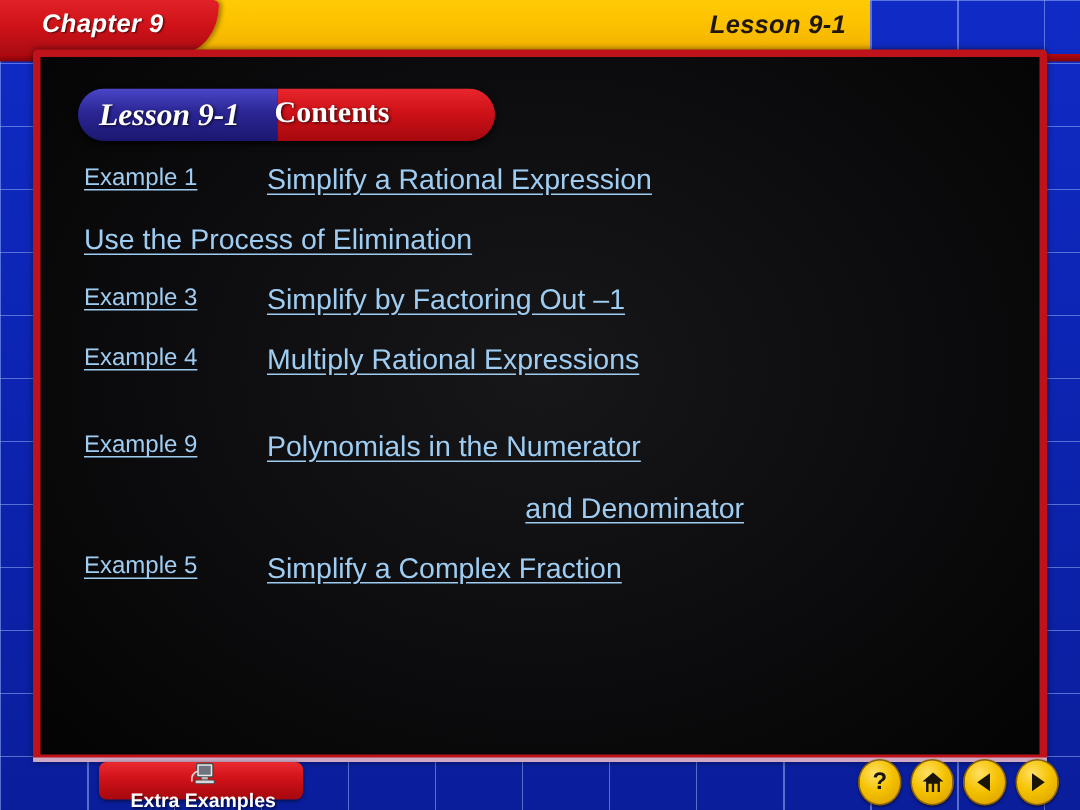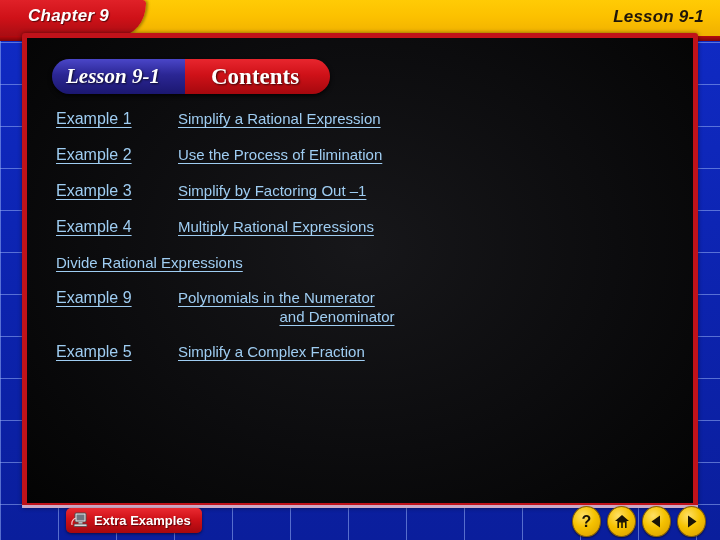--- a/index.html
+++ b/index.html
@@ -11,21 +11,21 @@
   #slide{
     position:relative;width:720px;height:540px;overflow:hidden;
     background:
       repeating-linear-gradient(to right, rgba(150,175,245,.55) 0 1px, transparent 1px 58px),
       repeating-linear-gradient(to bottom, rgba(150,175,245,.55) 0 1px, transparent 1px 42px),
       linear-gradient(180deg,#102bc6 0%, #0c23ae 55%, #0a1e9c 100%);
   }
 
   
   .topbar{
-    position:absolute;left:0;top:0;width:720px;height:36px;
+    position:absolute;left:0;top:0;width:580px;height:36px;
     background:linear-gradient(180deg,#ffcb05 0%,#fcc100 45%,#f0b000 100%);
     overflow:hidden;
   }
   .chaptertab{
     position:absolute;left:-14px;top:0;width:160px;height:36px;
     background:linear-gradient(180deg,#e02128 0%,#cf1118 50%,#a90d13 100%);
     border-bottom-right-radius:30px 36px;
     border-top-right-radius:4px;
     box-shadow:2px 0 3px rgba(0,0,0,.35);
   }
@@ -87,22 +87,22 @@
     background:linear-gradient(180deg,#e8262e 0%,#cf1118 45%,#a5080e 100%);
   }
   .pill-lesson{
     position:absolute;left:14px;top:5px;
     color:#ffffff;font-size:21px;font-weight:bold;font-style:italic;
     font-family:"Liberation Serif", serif;
     text-shadow:1px 1px 2px rgba(0,0,0,.7);
     white-space:nowrap;
   }
   .pill-contents{
-    position:absolute;left:159px;top:5px;
-    color:#ffffff;font-size:23px;font-weight:bold;
+    position:absolute;left:131px;top:5px;
+    color:#ffffff;font-size:20px;font-weight:bold;
     font-family:"Liberation Serif", serif;
     text-shadow:1px 1px 2px rgba(0,0,0,.7);
     white-space:nowrap;
   }
 
   
   .list{
     position:absolute;left:56px;top:110px;width:600px;
   }
   .row{
@@ -111,38 +111,38 @@
   .row .num{
     flex:0 0 auto;width:122px;
     color:#9fcdf2;font-size:16px;
     text-decoration:underline;
     text-underline-offset:3px;
     white-space:nowrap;
     font-family:"Liberation Sans", sans-serif;
   }
   .row .desc{
     flex:1 1 auto;
-    color:#9fcdf2;font-size:15px;
+    color:#9fcdf2;font-size:19px;
     font-family:"Liberation Sans", sans-serif;
   }
   .row .desc span{
     text-decoration:underline;
     text-underline-offset:3px;
   }
   .row .desc .l2{
-    display:block;text-align:center;width:318px;margin-top:2px;
+    display:block;text-align:right;width:318px;margin-top:19px;
   }
 
   
   .extra-btn{
     position:absolute;left:66px;top:508px;width:136px;height:25px;
     background:linear-gradient(180deg,#ea2a31 0%,#cf1118 45%,#a5080e 100%);
     border-radius:5px;
     box-shadow:0 1px 3px rgba(0,0,0,.55);
-    display:flex;align-items:center;
+    display:flex;align-items:center;flex-direction:column;
   }
   .extra-ico{
     flex:0 0 auto;width:20px;height:18px;margin-left:5px;position:relative;
   }
   .extra-label{
     color:#ffffff;font-size:13px;font-weight:bold;
     margin-left:3px;white-space:nowrap;
     font-family:"Liberation Sans", sans-serif;
     text-shadow:1px 1px 1px rgba(0,0,0,.5);
   }
@@ -188,36 +188,34 @@
   </div>
 
   <div class="list">
 
     <div class="row">
       <div class="num">Example 1</div>
       <div class="desc"><span>Simplify a Rational Expression</span></div>
     </div>
 
     <div class="row">
-      <div class="num">Example 2</div>
       <div class="desc"><span>Use the Process of Elimination</span></div>
     </div>
 
     <div class="row">
       <div class="num">Example 3</div>
       <div class="desc"><span>Simplify by Factoring Out –1</span></div>
     </div>
 
     <div class="row">
       <div class="num">Example 4</div>
       <div class="desc"><span>Multiply Rational Expressions</span></div>
     </div>
 
     <div class="row">
-      <div class="desc"><span>Divide Rational Expressions</span></div>
     </div>
 
     <div class="row">
       <div class="num">Example 9</div>
       <div class="desc">
         <span>Polynomials in the Numerator</span>
         <span class="l2">and Denominator</span>
       </div>
     </div>
 

